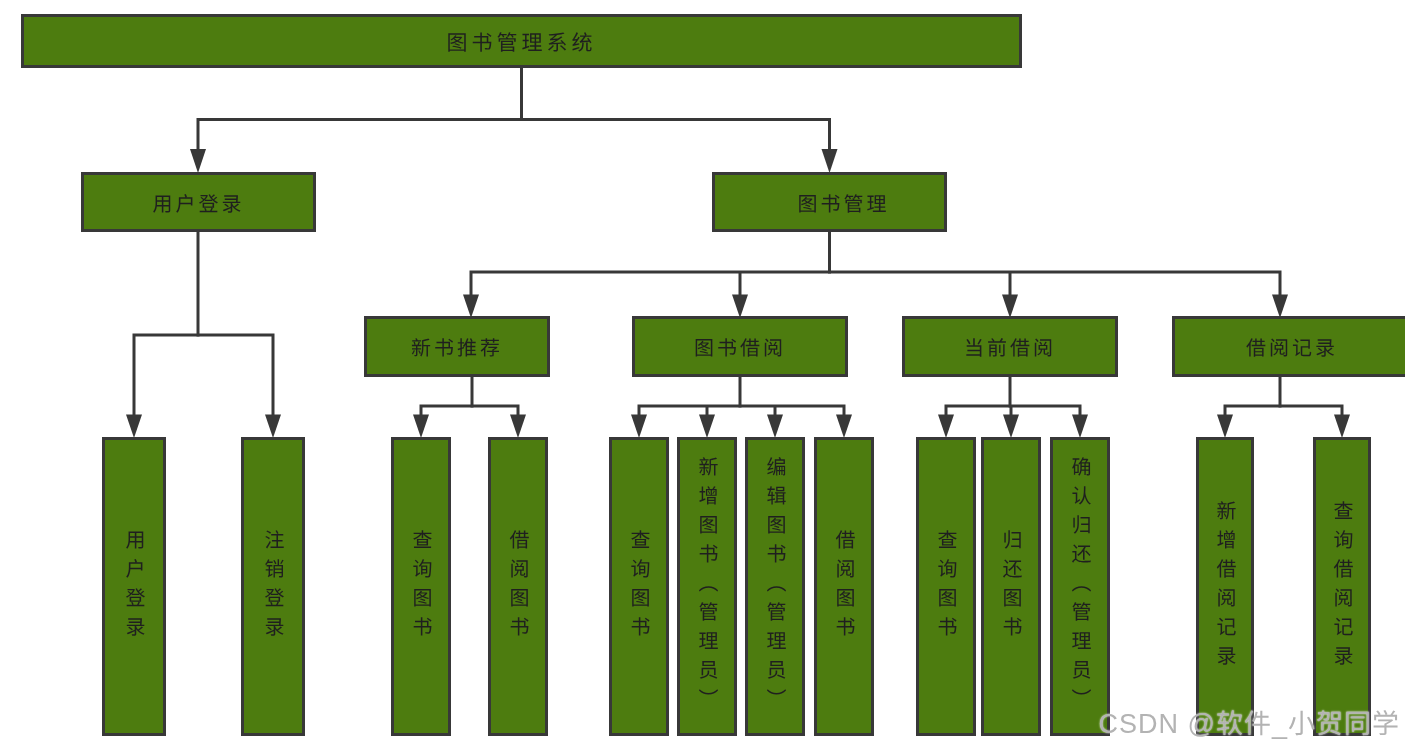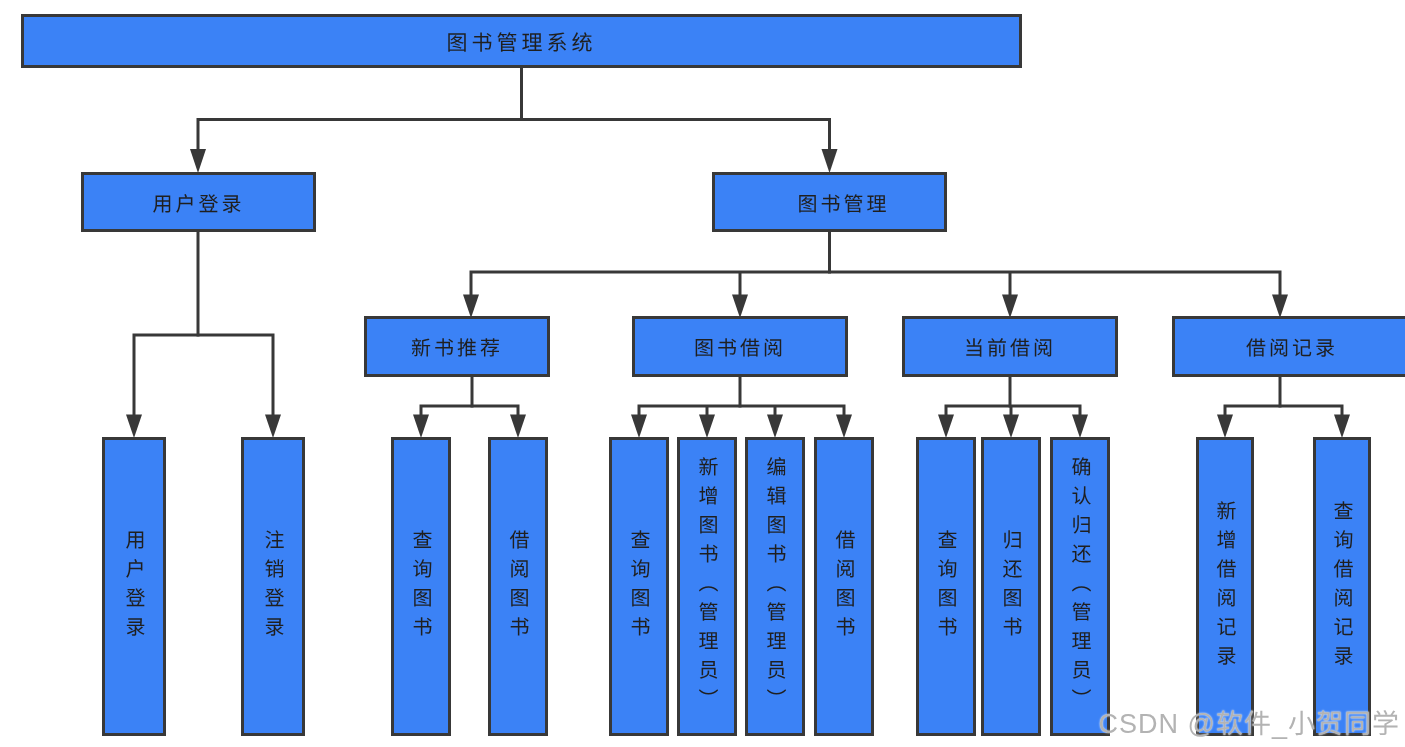--- a/index.html
+++ b/index.html
@@ -20,21 +20,21 @@
     left: 0;
     top: 0;
     width: 1405px;
     height: 747px;
     pointer-events: none;
   }
   .node {
     position: absolute;
     box-sizing: border-box;
     border: 3px solid #383838;
-    background: #3b82f6;
+    background: #4d7c0f;
     display: flex;
     align-items: center;
     justify-content: center;
     color: #1f1f1f;
   }
   .hbox span {
     font-size: 20px;
     letter-spacing: 3px;
     white-space: nowrap;
     color: #1f1f1f;

